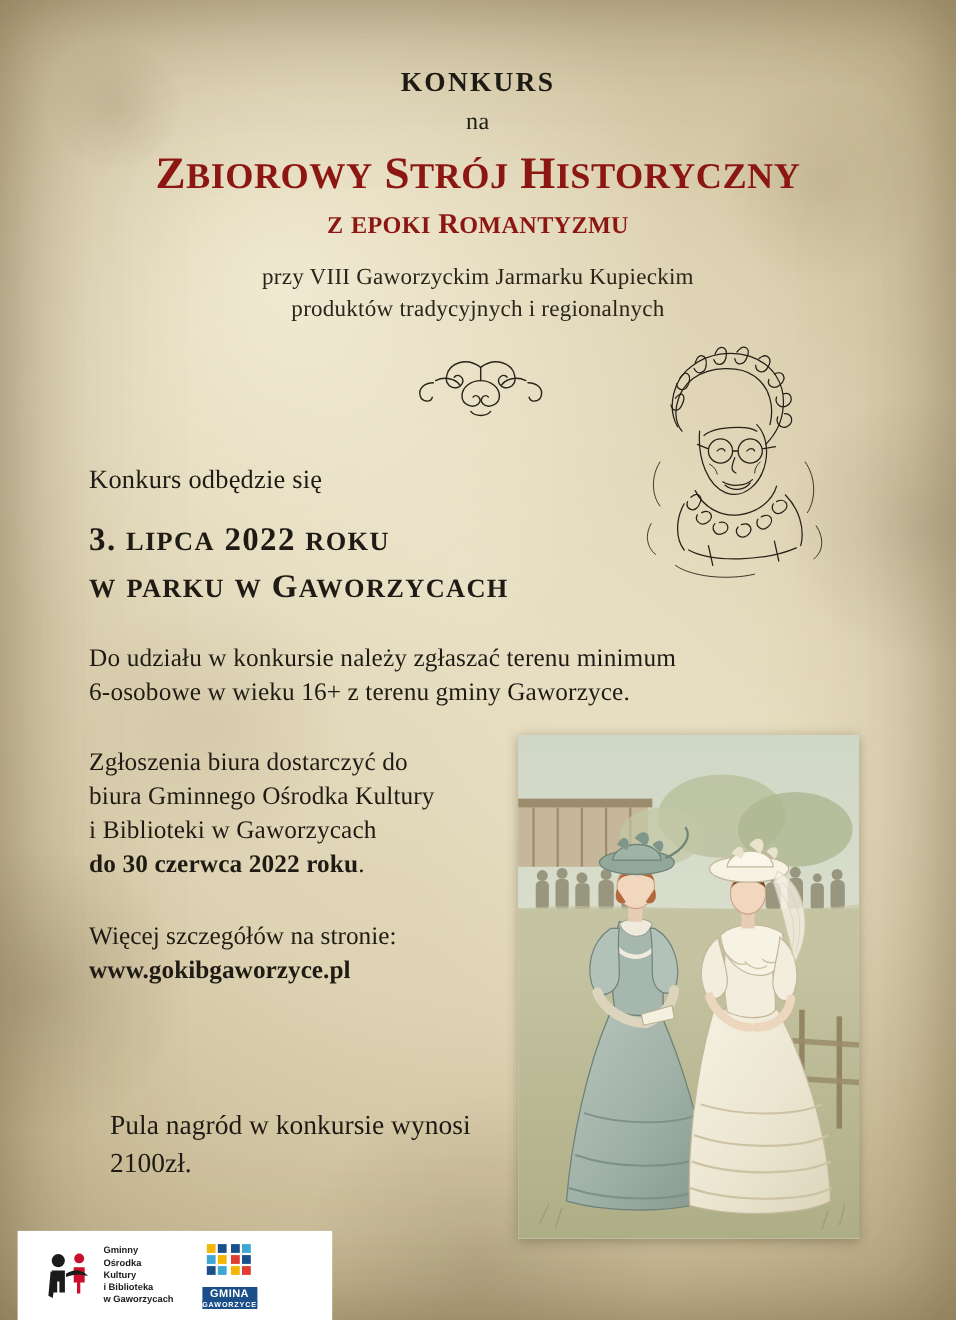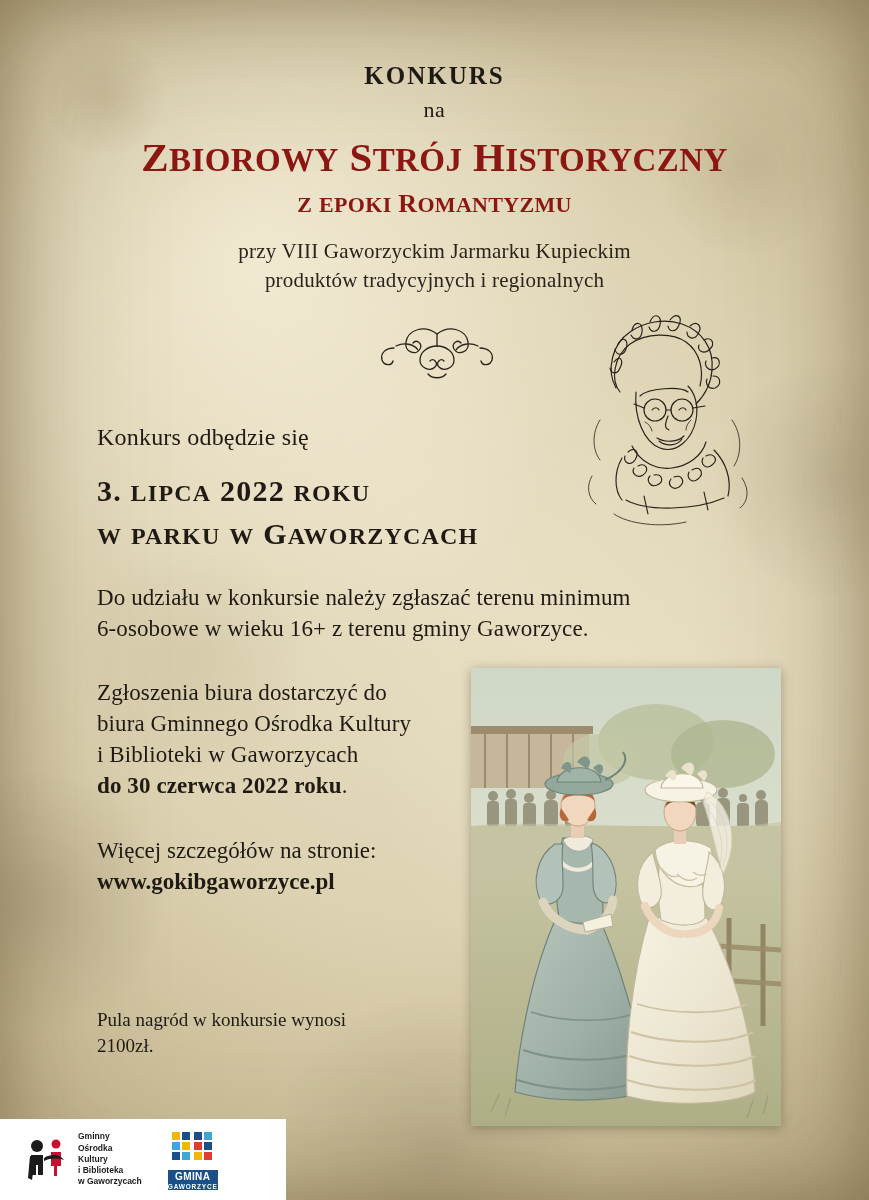--- a/index.html
+++ b/index.html
@@ -125,21 +125,21 @@
     left: 556px;
     top: 300px;
     width: 210px;
     height: 245px;
     z-index: 4;
   }
 
   
   .body-text {
     position: absolute;
-    left: 97px;
+    left: 81px;
     top: 424px;
     width: 600px;
     z-index: 4;
     color: #1f1b14;
   }
   .t-intro {
     font-size: 24px;
     letter-spacing: 0.2px;
   }
   .t-date {
@@ -171,44 +171,45 @@
   }
   .t-apply b { font-weight: bold; }
   .t-more {
     font-size: 23px;
     margin-top: 34px;
     line-height: 1.35;
     width: 400px;
   }
   .t-more b { font-weight: bold; }
   .t-prize {
-    font-size: 19px;
+    font-size: 25px;
     margin-top: 110px;
     line-height: 1.35;
     width: 400px;
+    margin-left: 19px;
   }
 
   
   .illus {
     position: absolute;
     left: 471px;
     top: 668px;
     width: 310px;
     height: 458px;
     z-index: 5;
     box-shadow: 0 2px 10px rgba(50,40,20,0.35);
     overflow: hidden;
     background: #ddd8c2;
   }
   .illus svg { display: block; }
 
   
   .footer-logos {
     position: absolute;
-    left: 0;
+    left: 16px;
     bottom: 0;
     width: 286px;
     height: 81px;
     background: #ffffff;
     z-index: 6;
     display: flex;
     align-items: center;
   }
   .logo-gokib {
     display: flex;

